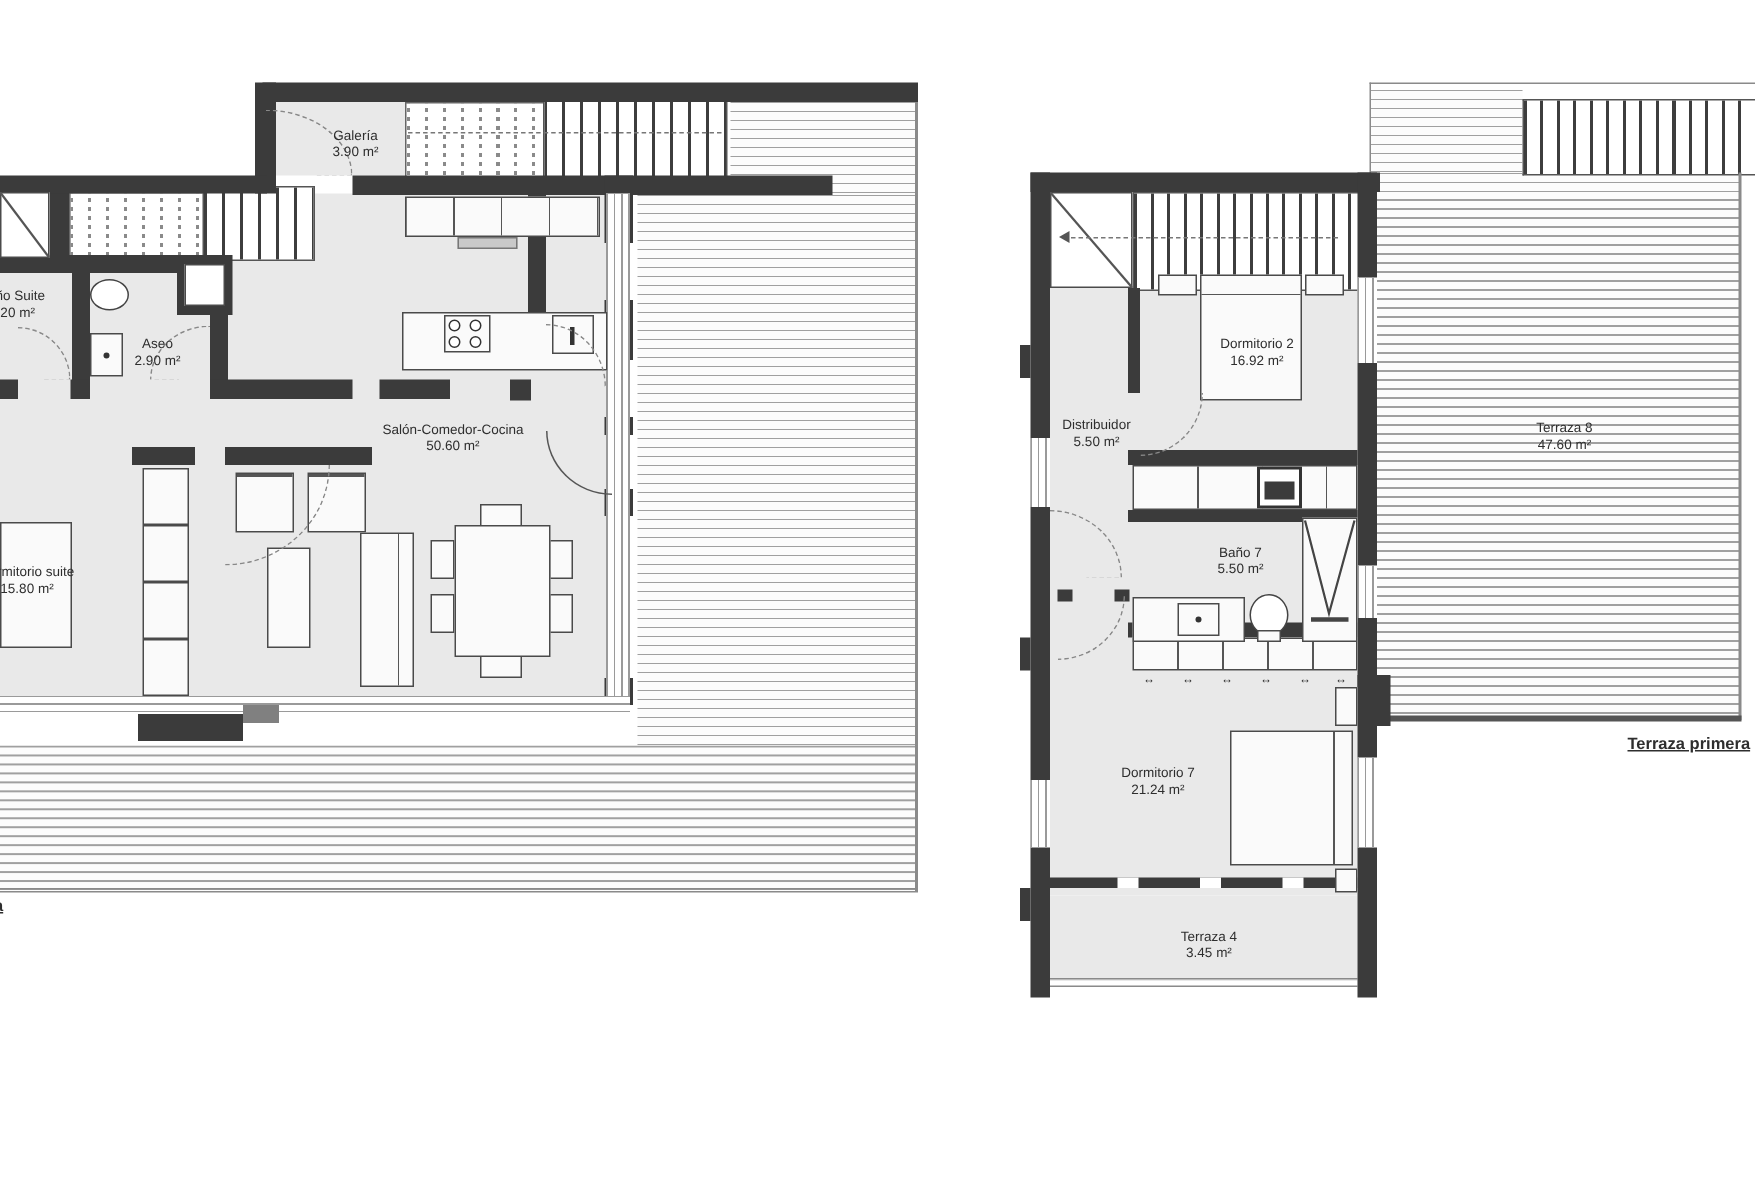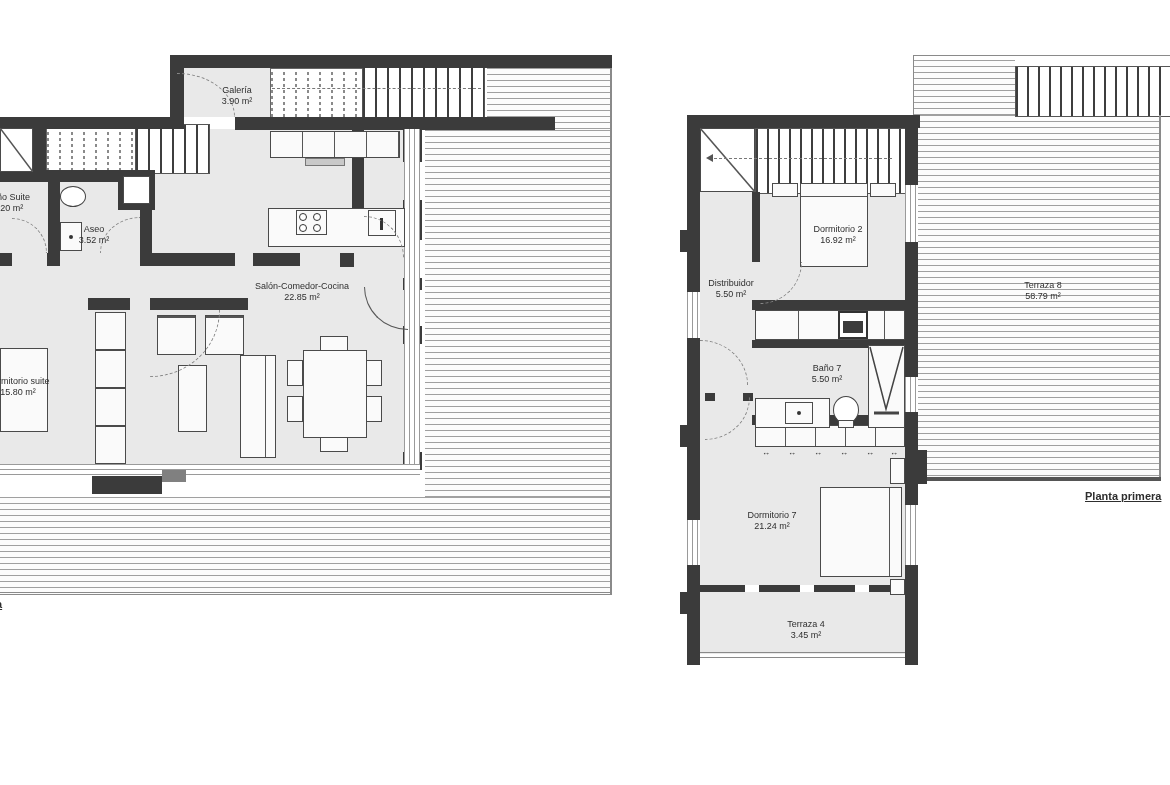--- a/index.html
+++ b/index.html
@@ -129,27 +129,27 @@
   <div class="arc" style="left:364px;top:287px;width:44px;height:43px;border-bottom:1px solid #555;border-left:1px solid #555;border-bottom-left-radius:100% 100%;"></div>
 
   <div class="rlabel" style="left:237px;top:85px;">
     <span>Galería</span>
     <span>3.90 m²</span>
   </div>
   <div class="rlabel" style="left:8px;top:192px;">
     <span>Baño Suite</span>
     <span>5.20 m²</span>
   </div>
-  <div class="rlabel" style="left:94px;top:224px;">
+  <div class="rlabel" style="left:105px;top:224px;">
     <span>Aseo</span>
-    <span>3.52 m²</span>
+    <span>2.90 m²</span>
   </div>
   <div class="rlabel" style="left:302px;top:281px;">
     <span>Salón-Comedor-Cocina</span>
-    <span>22.85 m²</span>
+    <span>50.60 m²</span>
   </div>
   <div class="rlabel" style="left:18px;top:376px;">
     <span>Dormitorio suite</span>
     <span>15.80 m²</span>
   </div>
   <div class="floorlabel" style="left:-4px;top:598px;">a</div>
 
   <div class="tline" style="left:913px;top:55px;width:257px;height:1px;"></div>
   <div class="tline" style="left:913px;top:55px;width:1px;height:425px;"></div>
   <div class="deck" style="left:914px;top:60px;width:101px;height:55px;"></div>
@@ -237,25 +237,25 @@
   <div class="rlabel" style="left:731px;top:278px;">
     <span>Distribuidor</span>
     <span>5.50 m²</span>
   </div>
   <div class="rlabel" style="left:827px;top:363px;">
     <span>Baño 7</span>
     <span>5.50 m²</span>
   </div>
   <div class="rlabel" style="left:1043px;top:280px;">
     <span>Terraza 8</span>
-    <span>58.79 m²</span>
+    <span>47.60 m²</span>
   </div>
   <div class="rlabel" style="left:772px;top:510px;">
     <span>Dormitorio 7</span>
     <span>21.24 m²</span>
   </div>
   <div class="rlabel" style="left:806px;top:619px;">
     <span>Terraza 4</span>
     <span>3.45 m²</span>
   </div>
-  <div class="floorlabel" style="left:1085px;top:490px;">Planta primera</div>
+  <div class="floorlabel" style="left:1085px;top:490px;">Terraza primera</div>
 
 </div>
 
 </body></html>

